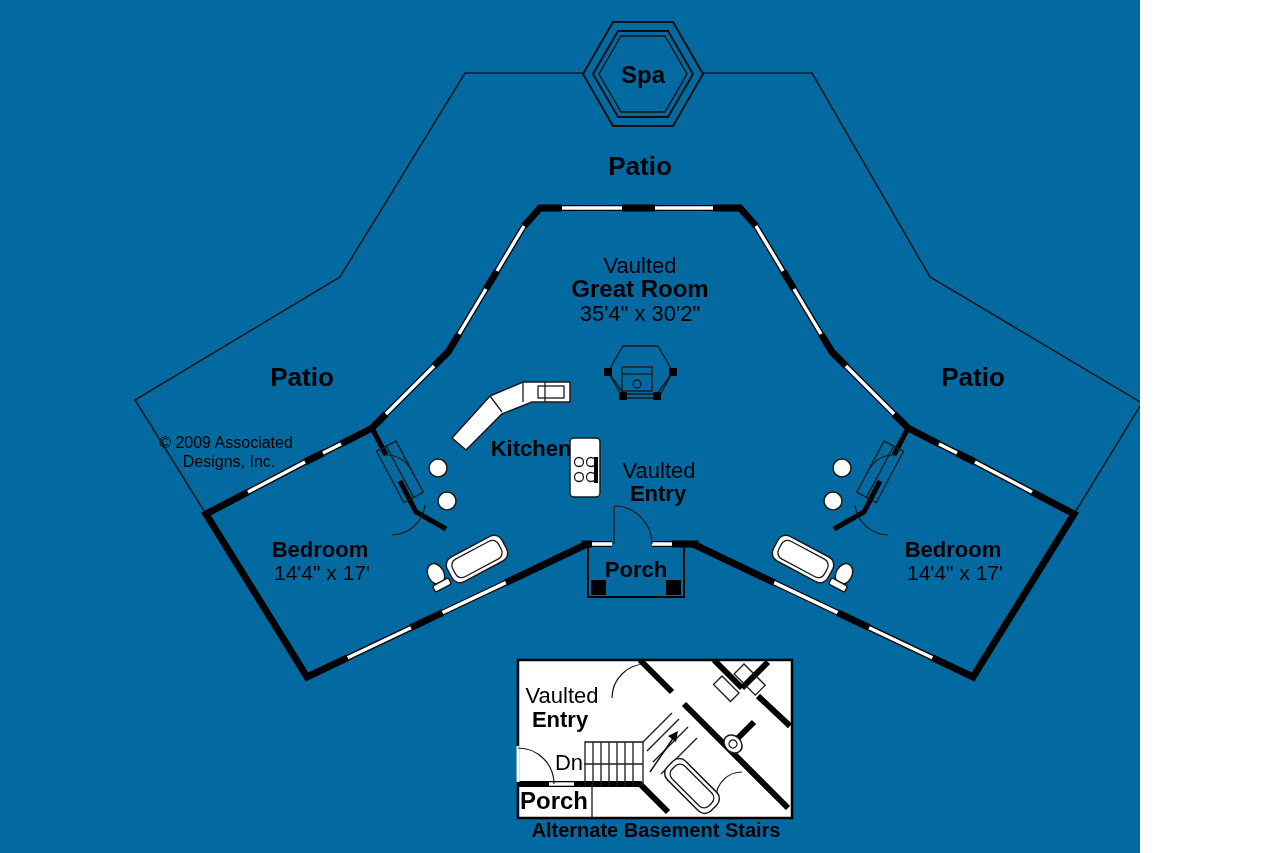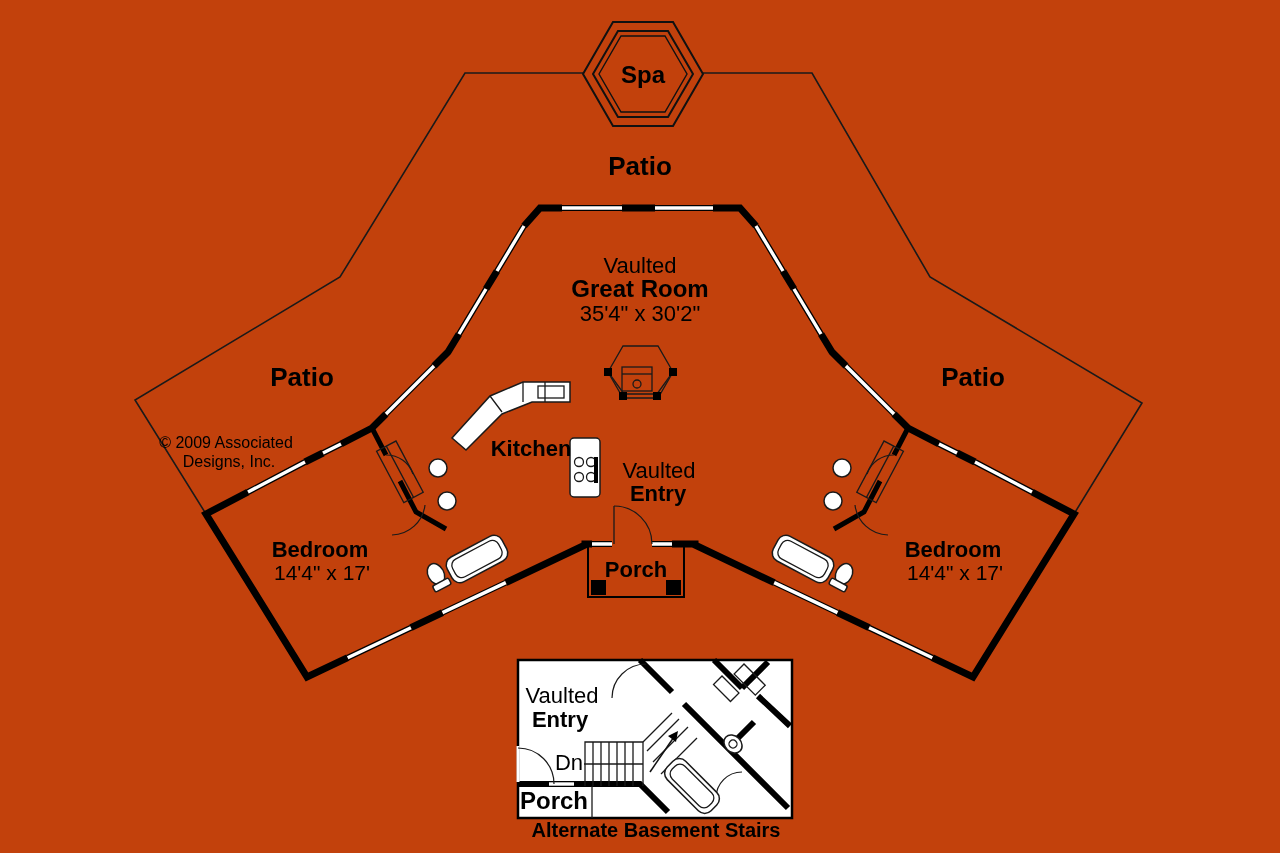--- a/index.html
+++ b/index.html
@@ -1,16 +1,16 @@
 <!DOCTYPE html>
 <html><head>
 <meta charset="utf-8">
 <style>
   html,body{margin:0;padding:0;background:#ffffff;}
-  #stage{position:relative;width:1280px;height:853px;background:#c2410c;overflow:hidden;}
+  #stage{position:relative;width:1140px;height:853px;background:#0369a1;overflow:hidden;}
   svg{position:absolute;left:0;top:0;}
   .thin{fill:none;stroke:#1a1a1a;stroke-width:1.6;}
   .hex{fill:none;stroke:#111;stroke-width:2;}
   .hex2{fill:none;stroke:#111;stroke-width:1.4;}
   .wall7{fill:none;stroke:#000;stroke-width:7;stroke-linejoin:miter;}
   .wall6{fill:none;stroke:#000;stroke-width:6;}
   .wall5{fill:none;stroke:#000;stroke-width:5;}
   .win-b{fill:none;stroke:#000;stroke-width:6;stroke-linecap:butt;}
   .win-w{fill:none;stroke:#fff;stroke-width:3.4;stroke-linecap:butt;}
   .fix{fill:#fff;stroke:#1a1a1a;stroke-width:1.5;}

